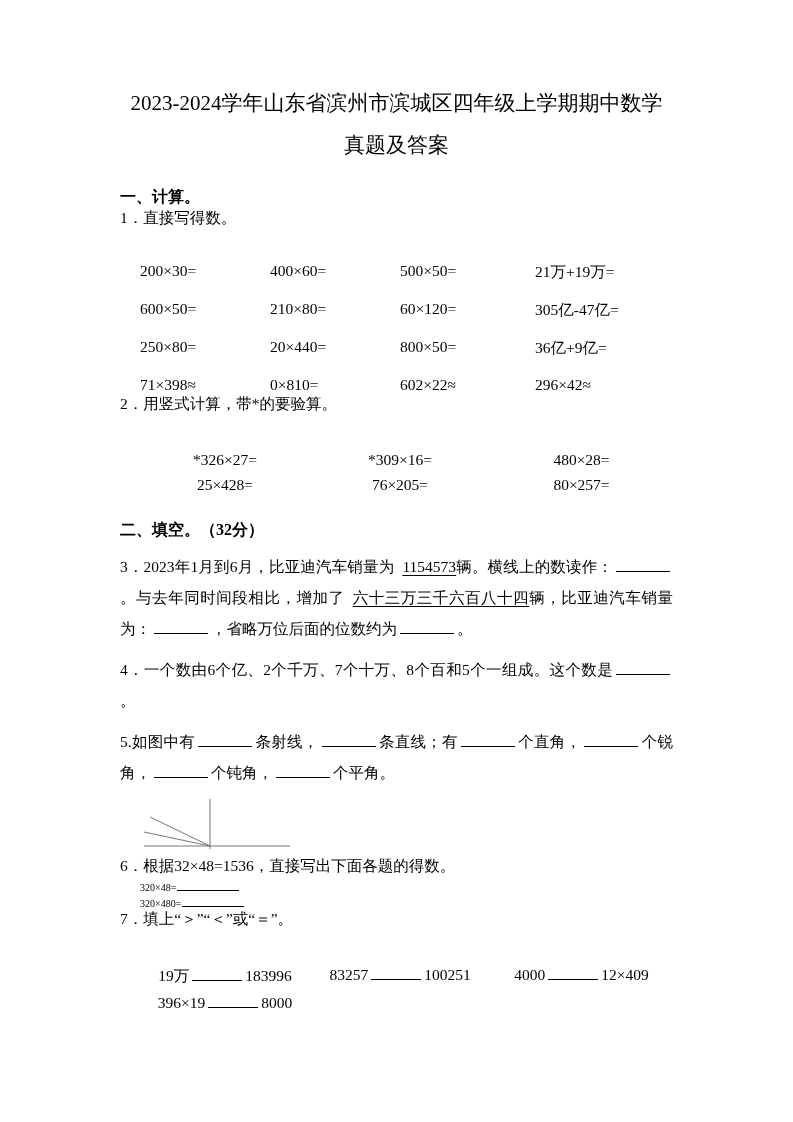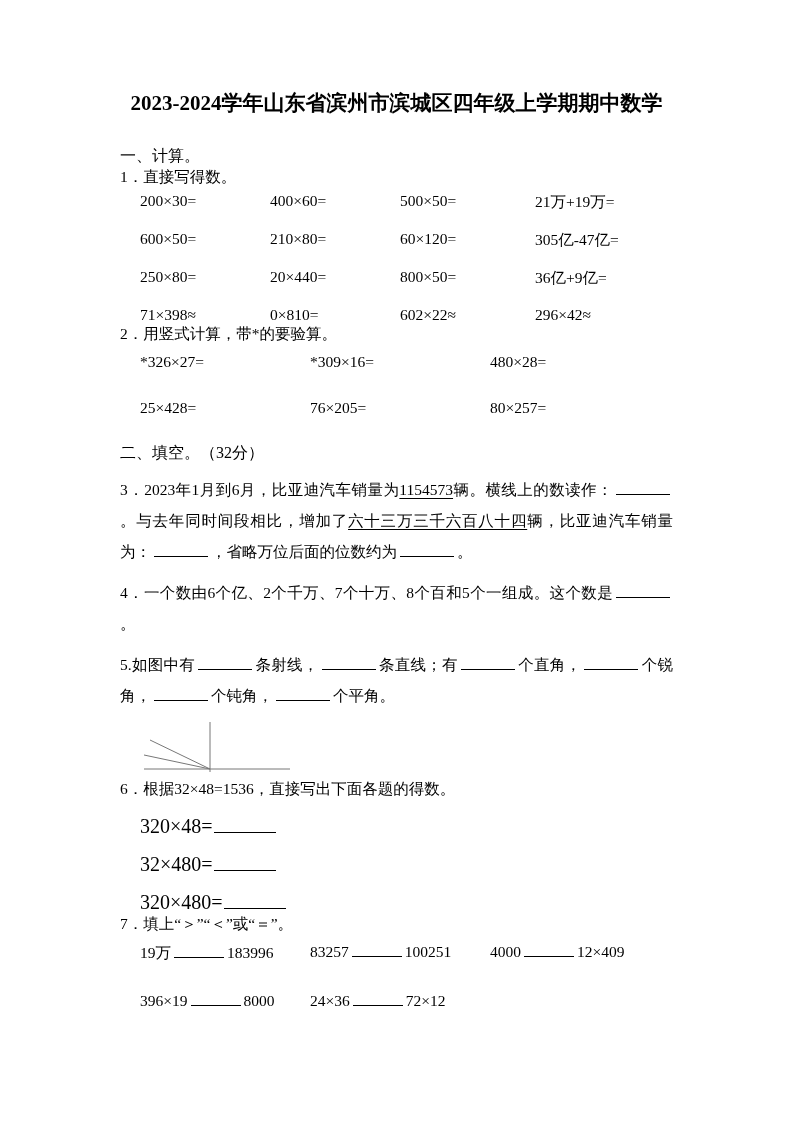--- a/index.html
+++ b/index.html
@@ -10,83 +10,85 @@
   }
   .page {
     width: 793px;
     min-height: 1122px;
     margin: 0 auto;
     background: #fff;
     padding: 88px 120px 40px 120px;
   }
   .title {
     font-size: 21px;
-    font-weight: bold;
+    font-weight: normal;
     text-align: center;
     line-height: 1.5;
   }
   .title + .title { margin-top: 10px; }
   .sec-heading {
     font-size: 16px;
-    font-weight: normal;
+    font-weight: bold;
     margin-top: 26px;
   }
   .q-label {
     font-size: 15.5px;
   }
   .grid4 {
     display: grid;
     grid-template-columns: 130px 130px 135px 1fr;
     padding-left: 20px;
-    margin-top: 4px;
+    margin-top: 33px;
     row-gap: 17px;
     font-size: 15.5px;
   }
   .grid3 {
     display: grid;
     grid-template-columns: 170px 180px 1fr;
     padding-left: 20px;
-    margin-top: 8px;
-    row-gap: 28px;
+    margin-top: 36px;
+    row-gap: 7px;
     font-size: 15.5px;
+    text-align: center;
   }
   .q {
     font-size: 15.5px;
     line-height: 2.0;
     margin-top: 10px;
     text-align: justify;
   }
   .blank {
     display: inline-block;
     width: 54px;
     height: 14px;
     border-bottom: 1px solid #000;
     margin: 0 3px;
     vertical-align: baseline;
   }
   .blank-q6 { width: 62px; margin-left: 1px; }
   .blank-q7 { width: 50px; }
   .u {
     text-decoration: underline;
     text-underline-offset: 3px;
+    padding-left: 8px;
   }
   .figure { margin: 8px 0 2px 22px; height: 58px; }
   .q6-item {
     padding-left: 20px;
-    font-size: 20px;
-    margin-top: 15px;
+    font-size: 10px;
   }
   .cell { white-space: nowrap; }
 </style>
 </head>
 <body>
 
 <div class="page">
 
   <div class="title">2023-2024学年山东省滨州市滨城区四年级上学期期中数学</div>
+  <div class="title">真题及答案</div>
 
   <div class="sec-heading">一、计算。</div>
 
   <div class="q-label">1．直接写得数。</div>
 
   <div class="grid4">
     <span class="cell">200×30=</span>
     <span class="cell">400×60=</span>
     <span class="cell">500×50=</span>
     <span class="cell">21万+19万=</span>
@@ -128,28 +130,26 @@
       <line x1="2" y1="50" x2="148" y2="50" stroke="#777" stroke-width="1"></line>
       <line x1="68" y1="3" x2="68" y2="53" stroke="#777" stroke-width="1"></line>
       <line x1="68" y1="50" x2="2" y2="36" stroke="#777" stroke-width="1"></line>
       <line x1="68" y1="50" x2="8" y2="21" stroke="#777" stroke-width="1"></line>
     </svg>
   </div>
 
   <div class="q-label">6．根据32×48=1536，直接写出下面各题的得数。</div>
 
   <div class="q6-item"><span>320×48=</span><span class="blank blank-q6"></span></div>
-  <div class="q6-item"><span>32×480=</span><span class="blank blank-q6"></span></div>
   <div class="q6-item"><span>320×480=</span><span class="blank blank-q6"></span></div>
 
   <div class="q-label">7．填上“＞”“＜”或“＝”。</div>
 
   <div class="grid3">
     <span class="cell"><span>19万</span><span class="blank blank-q7"></span><span>183996</span></span>
     <span class="cell"><span>83257</span><span class="blank blank-q7"></span><span>100251</span></span>
     <span class="cell"><span>4000</span><span class="blank blank-q7"></span><span>12×409</span></span>
     <span class="cell"><span>396×19</span><span class="blank blank-q7"></span><span>8000</span></span>
-    <span class="cell"><span>24×36</span><span class="blank blank-q7"></span><span>72×12</span></span>
   </div>
 
   <p class="q"></p>
 
 </div>
 
 </body></html>

